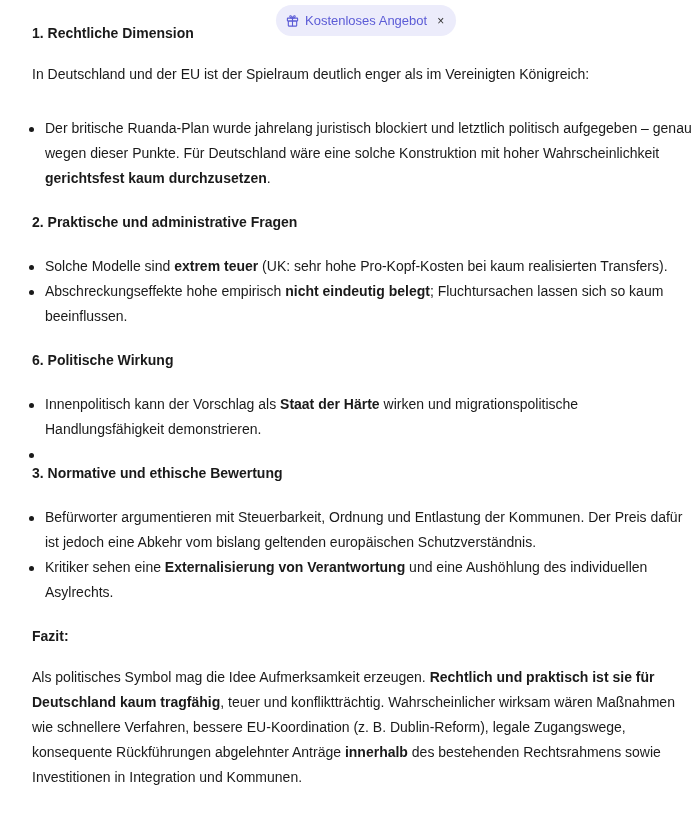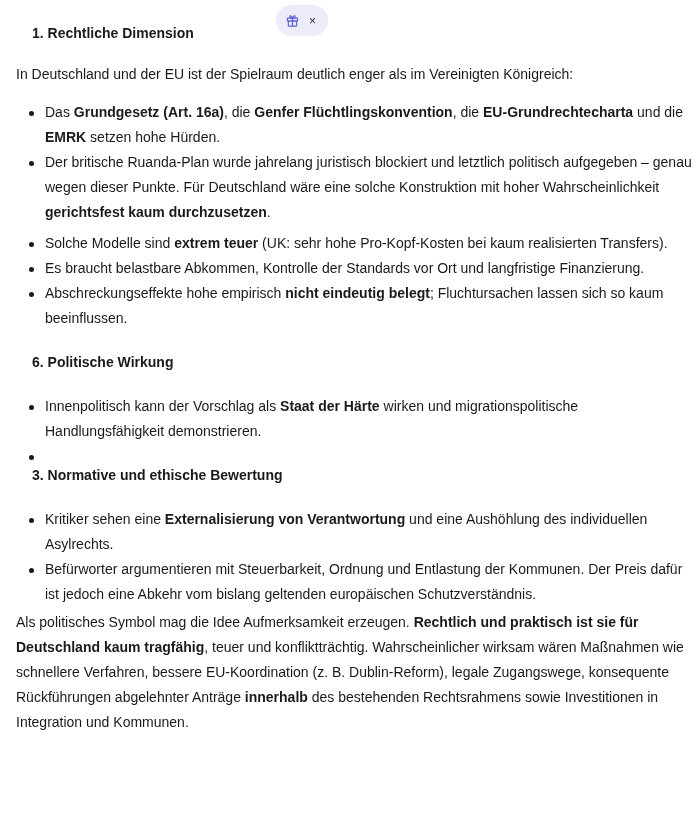--- a/index.html
+++ b/index.html
@@ -22,21 +22,21 @@
       left: 16px;
       top: 5px;
       width: 680px;
     }
     .section-heading {
       font-weight: bold;
       margin: 16px;
       line-height: 25px;
     }
     .para {
-      margin: 0;
+      margin: 16px;
     }
     ul.bullets {
       list-style: none;
       margin: 0;
       padding: 0;
     }
     ul.bullets li {
       position: relative;
       padding-left: 29px;
       margin: 0;
@@ -87,52 +87,53 @@
 <body>
 
 <div class="pill">
   <svg class="gift-icon" viewBox="0 0 14 14" fill="none" stroke="#5b5bd6" stroke-width="1.2">
     <rect x="1.5" y="4.5" width="11" height="3" rx="0.5"></rect>
     <rect x="2.5" y="7.5" width="9" height="5.5" rx="0.5"></rect>
     <line x1="7" y1="4.5" x2="7" y2="13"></line>
     <path d="M7 4.5 C5 4.5 3.8 3.6 4.2 2.4 C4.6 1.3 6.3 1.8 7 4.5 Z"></path>
     <path d="M7 4.5 C9 4.5 10.2 3.6 9.8 2.4 C9.4 1.3 7.7 1.8 7 4.5 Z"></path>
   </svg>
+  <span>Kostenloses Angebot</span>
   <span class="close-x">×</span>
 </div>
 
 <div class="content">
 
   <div class="section-heading">1. Rechtliche Dimension</div>
   <div class="para">In Deutschland und der EU ist der Spielraum deutlich enger als im Vereinigten Königreich:</div>
   <div class="gap-lg"></div>
   <ul class="bullets">
-      <li><span class="bullet-dot"></span><span>Das </span><b>Grundgesetz (Art. 16a)</b><span>, die </span><b>Genfer Flüchtlingskonvention</b><span>, die </span><b>EU-Grundrechtecharta</b><span> und die </span><b>EMRK</b><span> setzen hohe Hürden.</span></li>
       <li><span class="bullet-dot"></span><span>Der britische Ruanda-Plan wurde jahrelang juristisch blockiert und letztlich politisch aufgegeben – genau wegen dieser Punkte. Für Deutschland wäre eine solche Konstruktion mit hoher Wahrscheinlichkeit </span><b>gerichtsfest kaum durchzusetzen</b><span>.</span></li>
     </ul>
   <div class="gap-sm"></div>
 
+  <div class="section-heading">2. Praktische und administrative Fragen</div>
   <div class="gap-sm"></div>
   <ul class="bullets">
       <li><span class="bullet-dot"></span><span>Solche Modelle sind </span><b>extrem teuer</b><span> (UK: sehr hohe Pro-Kopf-Kosten bei kaum realisierten Transfers).</span></li>
-      <li><span class="bullet-dot"></span><span>Es braucht belastbare Abkommen, Kontrolle der Standards vor Ort und langfristige Finanzierung.</span></li>
       <li><span class="bullet-dot"></span><span>Abschreckungseffekte hohe empirisch </span><b>nicht eindeutig belegt</b><span>; Fluchtursachen lassen sich so kaum beeinflussen.</span></li>
     </ul>
   <div class="gap-sm"></div>
 
   <div class="section-heading">6. Politische Wirkung</div>
   <div class="gap-sm"></div>
   <ul class="bullets">
       <li><span class="bullet-dot"></span><span>Innenpolitisch kann der Vorschlag als </span><b>Staat der Härte</b><span> wirken und migrationspolitische Handlungsfähigkeit demonstrieren.</span></li>
       <li><span class="bullet-dot"></span></li>
     </ul>
   <div class="gap-sm"></div>
 
   <div class="section-heading">3. Normative und ethische Bewertung</div>
   <div class="gap-sm"></div>
   <ul class="bullets">
+      <li><span class="bullet-dot"></span><span>Befürworter argumentieren mit Steuerbarkeit, Ordnung und Entlastung der Kommunen. Der Preis dafür ist jedoch eine Abkehr vom bislang geltenden europäischen Schutzverständnis.</span></li>
       <li><span class="bullet-dot"></span><span>Kritiker sehen eine </span><b>Externalisierung von Verantwortung</b><span> und eine Aushöhlung des individuellen Asylrechts.</span></li>
-      <li><span class="bullet-dot"></span><span>Befürworter argumentieren mit Steuerbarkeit, Ordnung und Entlastung der Kommunen. Der Preis dafür ist jedoch eine Abkehr vom bislang geltenden europäischen Schutzverständnis.</span></li>
     </ul>
   <div class="gap-sm"></div>
 
+  <div class="section-heading">Fazit:</div>
   <div class="para"><span>Als politisches Symbol mag die Idee Aufmerksamkeit erzeugen. </span><b>Rechtlich und praktisch ist sie für Deutschland kaum tragfähig</b><span>, teuer und konfliktträchtig. Wahrscheinlicher wirksam wären Maßnahmen wie schnellere Verfahren, bessere EU-Koordination (z. B. Dublin-Reform), legale Zugangswege, konsequente Rückführungen abgelehnter Anträge </span><b>innerhalb</b><span> des bestehenden Rechtsrahmens sowie Investitionen in Integration und Kommunen.</span></div>
 </div>
 
 </body></html>

